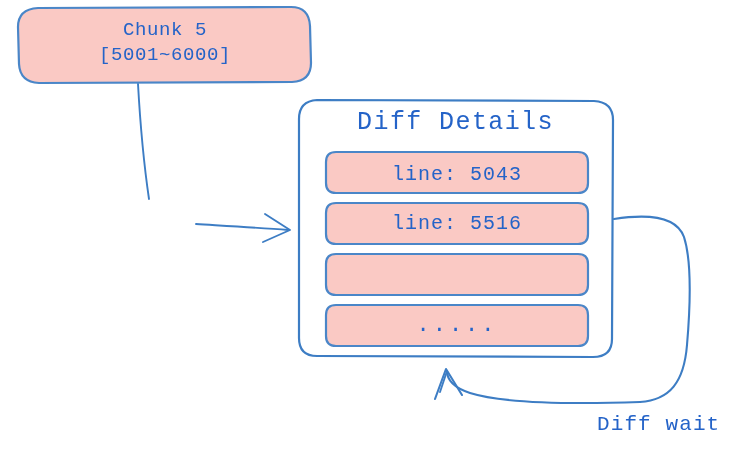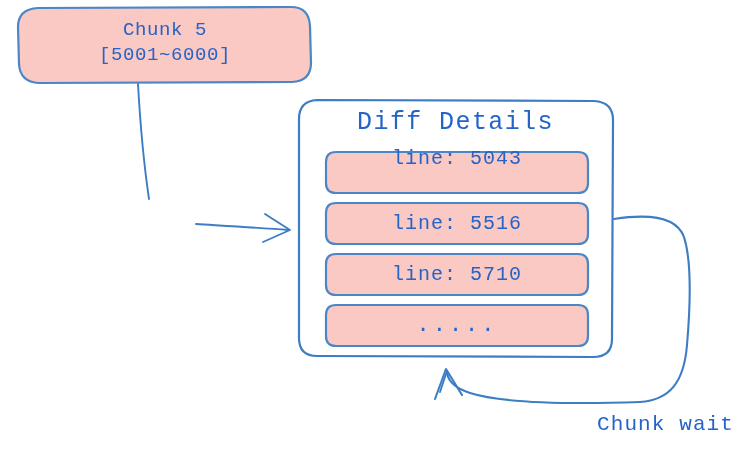--- a/index.html
+++ b/index.html
@@ -78,21 +78,21 @@
     letter-spacing: 1.4px;
   }
   .row-label {
     left: 326px;
     width: 262px;
     font-size: 20px;
     line-height: 40px;
     height: 40px;
     letter-spacing: 1px;
   }
-  .row-label.r0 { top: 139px; }
+  .row-label.r0 { top: 155px; }
   .row-label.r1 { top: 204px; border-radius: 18px; }
   .row-label.r2 { top: 255px; }
   .row-label.r3 { top: 306px; font-size: 22px; letter-spacing: 3px; }
   .edge-label-locate {
     left: 118px;
     top: 200px;
     width: 80px;
     font-size: 17px;
     line-height: 22px;
     text-align: left;
@@ -142,18 +142,17 @@
 
   </svg>
 
   <div class="hand-text chunk-label">Chunk 5
 [5001~6000]</div>
 
   <div class="hand-text panel-title">Diff Details</div>
 
   <div class="hand-text row-label r0">line: 5043</div>
   <div class="hand-text row-label r1">line: 5516</div>
-  <div class="hand-text row-label r2">line: 5710</div>
   <div class="hand-text row-label r3">.....</div>
 
-  <div class="hand-text edge-label-wait">Chunk wait</div>
+  <div class="hand-text edge-label-wait">Diff wait</div>
 
 </div>
 
 </body></html>

